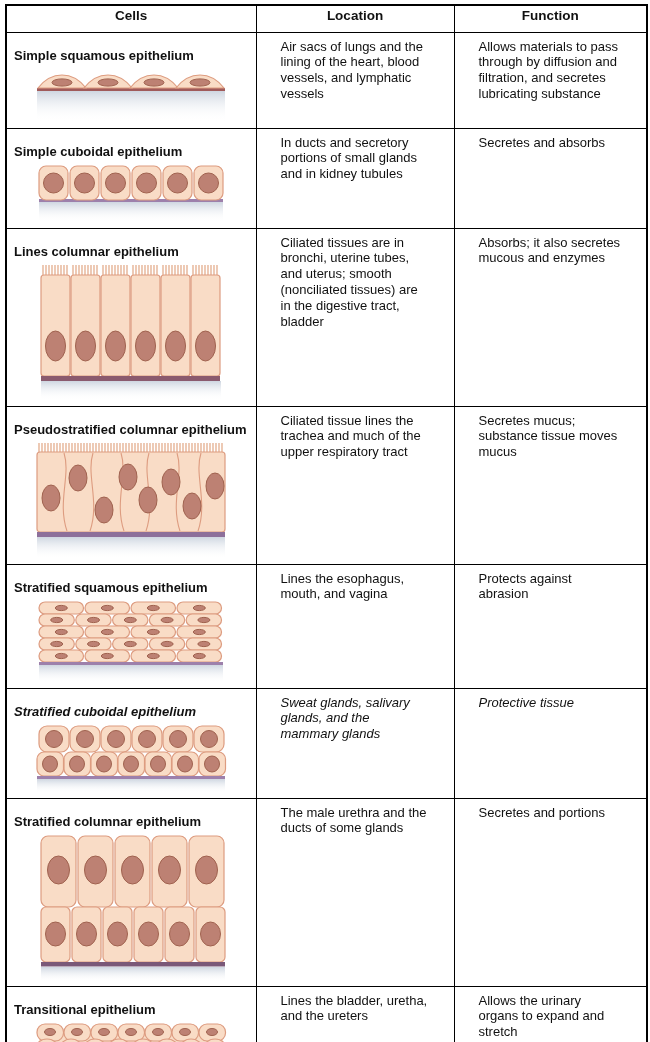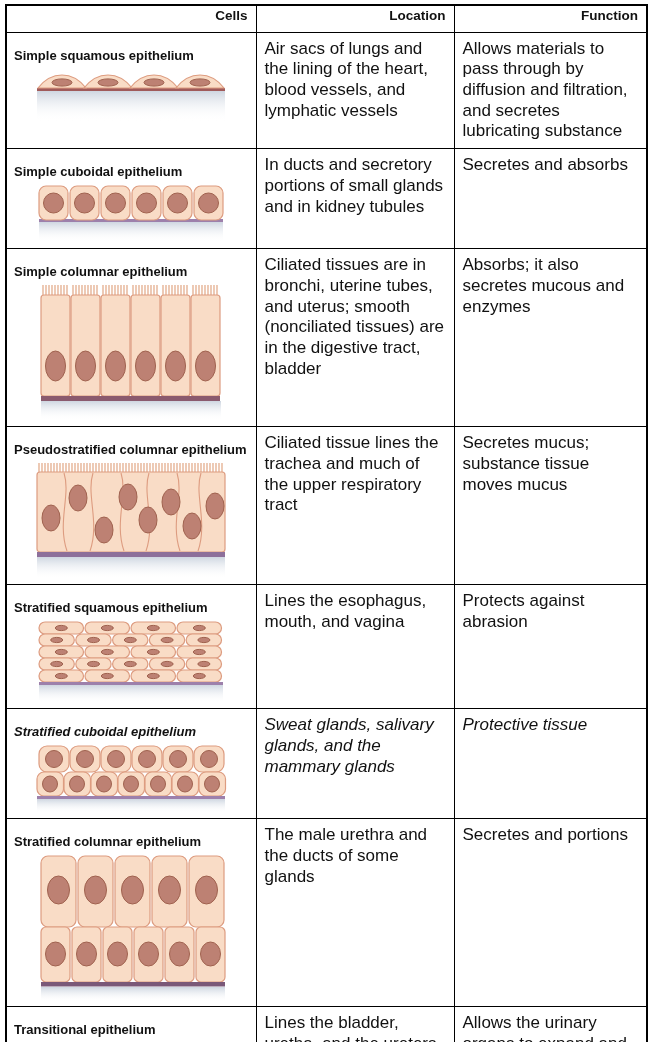--- a/index.html
+++ b/index.html
@@ -22,27 +22,27 @@
     vertical-align:top;
     overflow:hidden;
   }
   col.c-cells{width:250px;}
   col.c-loc{width:198px;}
   col.c-fn{width:193px;}
   th.hdr{
     height:27px;
     font-size:13.5px;
     font-weight:bold;
-    text-align:right;
+    text-align:center;
     vertical-align:middle;
-    padding:2px 8px;
+    padding:2px 20px;
   }
   td.txt{
-    padding:6px 8px;
-    font-size:17px;
+    padding:6px 24px;
+    font-size:13px;
     line-height:1.22;
   }
   td.cellcol{padding:0;}
   .tissue-name{
     font-weight:bold;
     font-size:13px;
     padding:15px 6px 1px 7px;
   }
   .illus{
     text-align:center;
@@ -123,21 +123,21 @@
               <ellipse cx="146.5" cy="21" rx="10" ry="10" fill="#bd8173" stroke="#a0624f" stroke-width="1"></ellipse>
               <rect x="163" y="4" width="29" height="34" rx="7" fill="#f9dcc6" stroke="#dd9c80" stroke-width="1.2"></rect>
               <ellipse cx="177.5" cy="21" rx="10" ry="10" fill="#bd8173" stroke="#a0624f" stroke-width="1"></ellipse>
             </svg></div>
       </td>
       <td class="txt">In ducts and secretory portions of small glands and in kidney tubules</td>
       <td class="txt">Secretes and absorbs</td>
     </tr>
     <tr class="r3">
       <td class="cellcol">
-        <div class="tissue-name">Simple columnar epithelium</div>
+        <div class="tissue-name">Lines columnar epithelium</div>
         <div class="illus"><svg width="200" height="140" viewBox="0 0 200 140">
               <defs>
                 <linearGradient id="g2" x1="0" y1="0" x2="0" y2="1">
                   <stop offset="0%" stop-color="#ccd4df" stop-opacity="0.95"></stop>
                   <stop offset="100%" stop-color="#ffffff" stop-opacity="0"></stop>
                 </linearGradient>
               </defs>
               <rect x="10" y="119" width="180" height="19" fill="url(#g2)"></rect>
               <line x1="12" y1="3" x2="12" y2="13" stroke="#e4ad8d" stroke-width="1.3"></line>
               <line x1="15" y1="3" x2="15" y2="13" stroke="#e4ad8d" stroke-width="1.3"></line>

